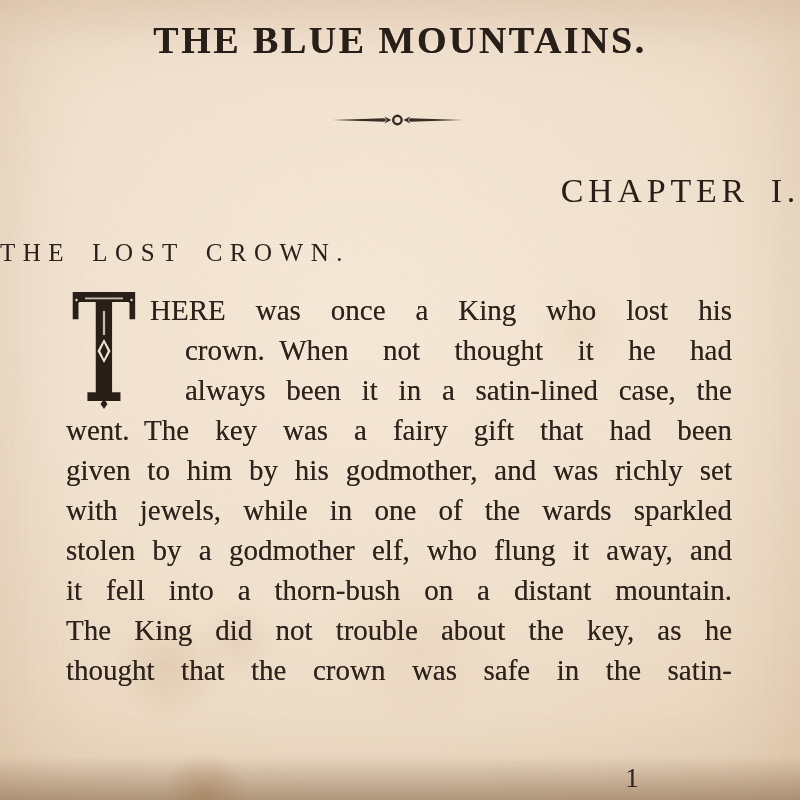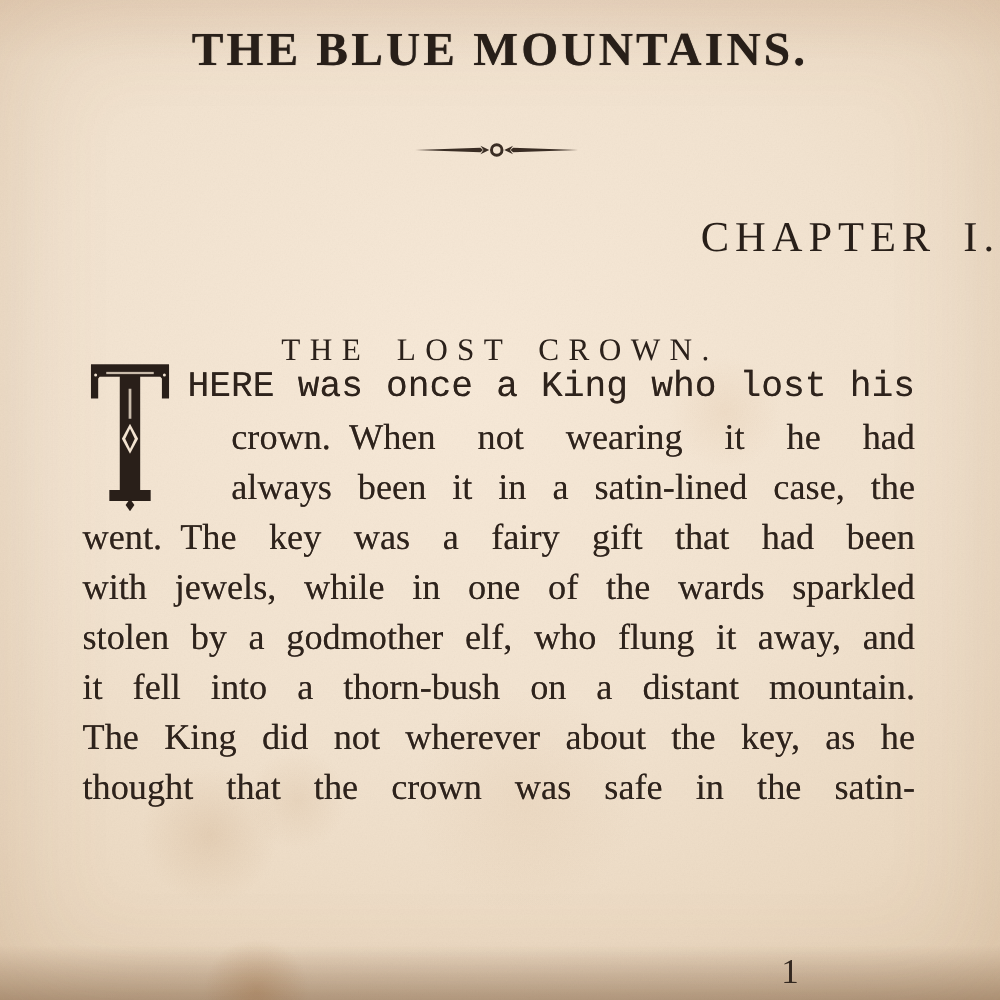--- a/index.html
+++ b/index.html
@@ -49,43 +49,41 @@
     position:absolute;top:172px;left:0;width:100%;
     text-align:right;
     font-size:34px;
     letter-spacing:0.14em;
     word-spacing:0.25em;
     color:#281f19;
     white-space:nowrap;
   }
   .chapter-subtitle{
     position:absolute;top:239px;left:0;width:100%;
-    text-align:center;
     font-size:25px;
     letter-spacing:0.30em;
     word-spacing:0.30em;
     color:#2b211b;
     white-space:nowrap;
-    margin-top:28px;
   }
 
   .body-text{
     position:absolute;left:66px;top:290px;width:666px;
   }
   .text-line{
     height:40px;line-height:40px;
     font-size:29px;
     text-align:justify;
     text-align-last:justify;
     -moz-text-align-last:justify;
     color:var(--ink);
     text-shadow:0 0 .5px rgba(46,35,28,.65);
     overflow:visible;white-space:normal;
   }
-  .text-line.indent-1{padding-left:84px;font-family:Liberation Mono, monospace;}
+  .text-line.indent-1{padding-left:84px;}
   .text-line.indent-2{padding-left:119px;}
 
   .drop-cap{
     position:absolute;left:71px;top:291px;
     width:66px;height:118px;
   }
   .drop-cap .letter{
     font-family:"DejaVu Serif", serif;
     font-weight:bold;
     fill:#291f19;
@@ -139,25 +137,26 @@
     <rect class="paperfill" x="31.9" y="20" width="2.2" height="24" opacity="0.8"></rect>
 
     <path class="paperfill" d="M33 48 L39.5 60 L33 72 L26.5 60 Z"></path>
     <path class="ink" d="M33 52 L36.8 60 L33 68 L29.2 60 Z"></path>
 
     <path class="ink" d="M33 108 L36.5 113 L33 118 L29.5 113 Z"></path>
   </svg>
 
   <div class="body-text">
     <div class="text-line indent-1">HERE was once a King who lost his</div>
-    <div class="text-line indent-2">crown. When not wearing it he had</div>
+    <div class="text-line indent-2">crown. When not thought it he had</div>
     <div class="text-line indent-2">always been it in a satin-lined case, the</div>
     <div class="text-line">went. The key was a fairy gift that had been</div>
+    <div class="text-line">given to him by his godmother, and was richly set</div>
     <div class="text-line">with jewels, while in one of the wards sparkled</div>
     <div class="text-line">stolen by a godmother elf, who flung it away, and</div>
     <div class="text-line">it fell into a thorn-bush on a distant mountain.</div>
-    <div class="text-line">The King did not wherever about the key, as he</div>
+    <div class="text-line">The King did not trouble about the key, as he</div>
     <div class="text-line">thought that the crown was safe in the satin-</div>
   </div>
 
   <div class="page-number">1</div>
 
 </div>
 
 </body></html>

